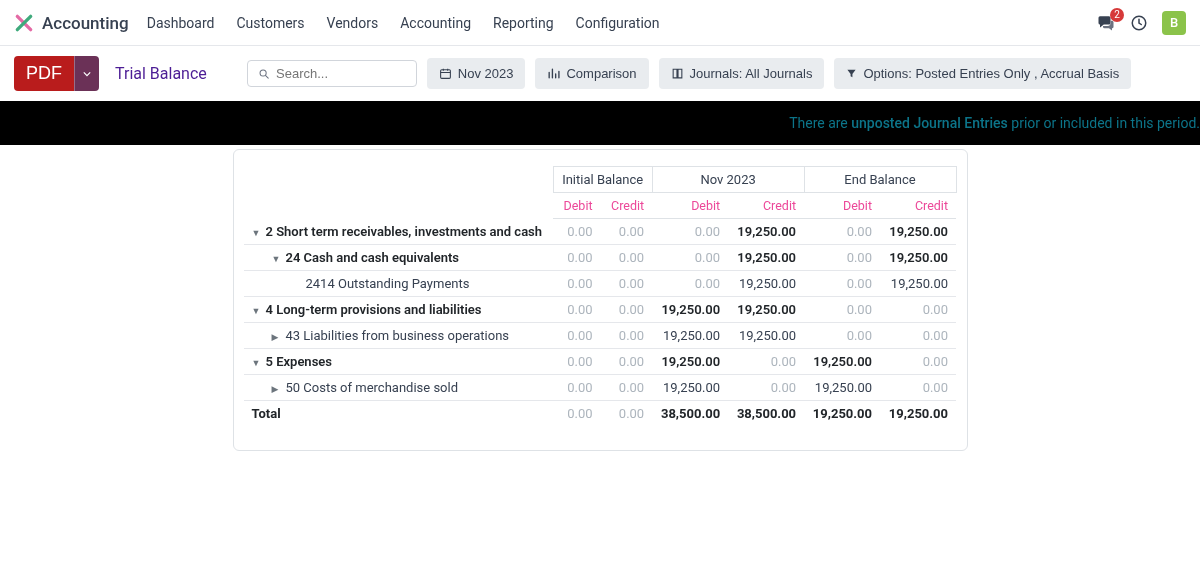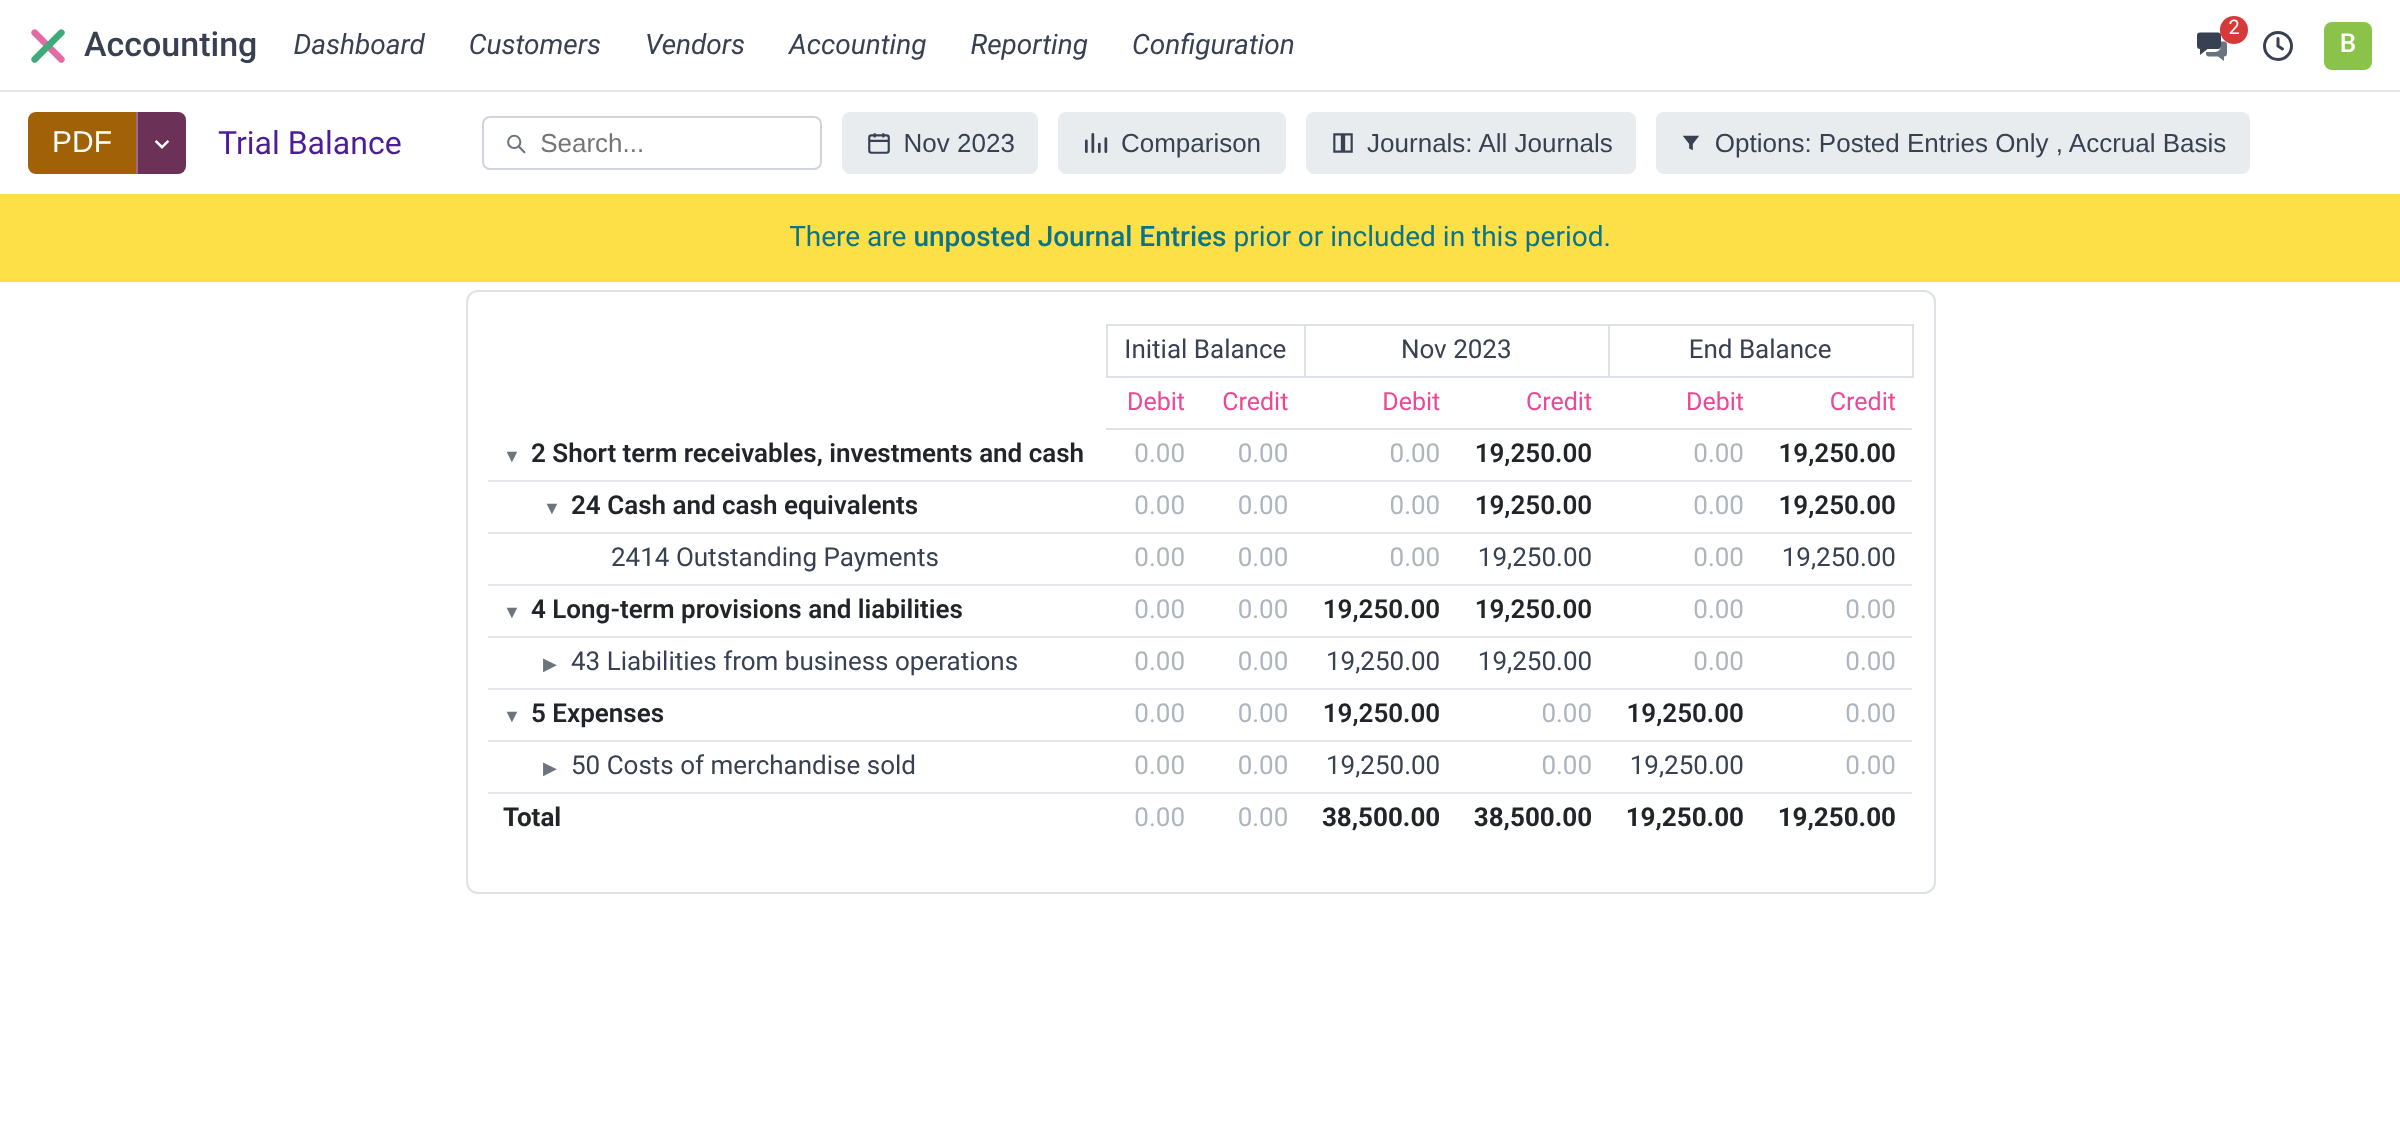--- a/index.html
+++ b/index.html
@@ -3,38 +3,38 @@
 <meta charset="utf-8">
 <style>
   * { box-sizing: border-box; margin: 0; padding: 0; }
   body { font-family: -apple-system, BlinkMacSystemFont, "Segoe UI", Roboto, "Helvetica Neue", sans-serif; font-size: 13px; color: #374151; background: #fff; width: 1200px; }
   
   
   .topnav { display: flex; align-items: center; height: 46px; padding: 0 14px; border-bottom: 1px solid #e5e7eb; }
   .logo { width: 20px; height: 20px; margin-right: 8px; }
   .app-title { font-size: 17px; color: #374151; font-weight: 500; margin-right: 18px; }
   .nav-items { display: flex; gap: 22px; flex: 1; }
-  .nav-item { color: #374151; cursor: pointer; font-size: 14px; font-style: italic; }
+  .nav-item { color: #374151; cursor: pointer; font-size: 14px; }
   .right-icons { display: flex; align-items: center; gap: 14px; }
   .msg-wrap { position: relative; }
   .badge { position: absolute; top: -6px; right: -8px; background: #d63939; color: #fff; border-radius: 8px; font-size: 10px; padding: 0 4px; line-height: 14px; min-width: 14px; text-align: center; }
   .avatar { width: 24px; height: 24px; background: #8bc34a; color: #fff; border-radius: 4px; display: flex; align-items: center; justify-content: center; font-size: 13px; font-weight: 500; }
   
   
   .controlbar { display: flex; align-items: center; gap: 10px; padding: 10px 14px; }
   .pdf-group { display: inline-flex; }
-  .pdf-btn { background: #a16207; color: #fff; border: none; padding: 7px 12px; border-radius: 4px 0 0 4px; font-size: 15px; font-weight: 500; cursor: pointer; }
+  .pdf-btn { background: #b91c1c; color: #fff; border: none; padding: 7px 12px; border-radius: 4px 0 0 4px; font-size: 18px; font-weight: 500; cursor: pointer; }
   .pdf-caret { background: #6b3157; color: #fff; border: none; border-left: 1px solid rgba(255,255,255,0.3); padding: 7px 8px; border-radius: 0 4px 4px 0; cursor: pointer; display: flex; align-items: center; }
   .breadcrumb { font-size: 16px; color: #4c1d95; margin-left: 6px; margin-right: 30px; }
   .search-wrap { display: flex; align-items: center; border: 1px solid #d1d5db; border-radius: 4px; padding: 5px 10px; width: 170px; }
   .search-wrap input { border: none; outline: none; font-size: 13px; width: 100%; margin-left: 6px; }
   .filter-btn { background: #e9ecef; border: none; border-radius: 4px; padding: 8px 12px; font-size: 13px; color: #374151; cursor: pointer; display: inline-flex; align-items: center; gap: 6px; }
   
   
-  .alert { background: #fde047; color: #0c7489; padding: 14px 0; text-align: center; font-size: 14px; }
+  .alert { background: #000000; color: #0c7489; padding: 14px 0; text-align: right; font-size: 14px; }
   .alert .link { color: #0c7489; text-decoration: none; font-weight: 500; }
   
   
   .panel-wrap { display: flex; justify-content: center; padding: 4px 0; }
   .panel { border: 1px solid #dee2e6; border-radius: 6px; width: 735px; padding: 16px 10px 24px 10px; background: #fff; }
   
   table.report { width: 100%; border-collapse: collapse; }
   table.report th, table.report td { padding: 5px 8px; }
   
   .grp-header th { border: 1px solid #dee2e6; text-align: center; font-weight: 400; font-size: 13px; color: #374151; padding: 8px 4px; }

